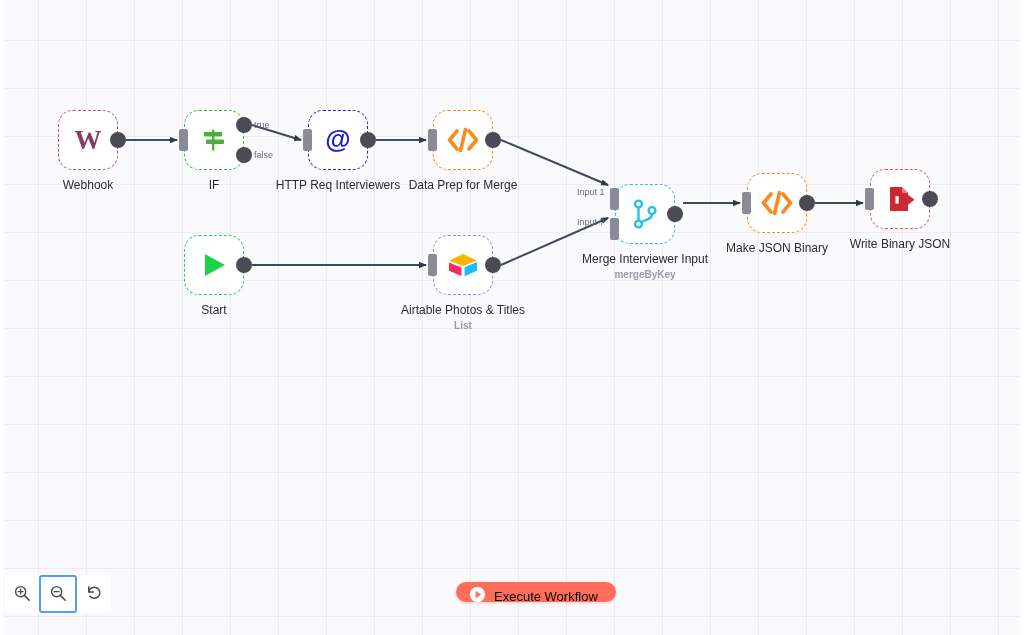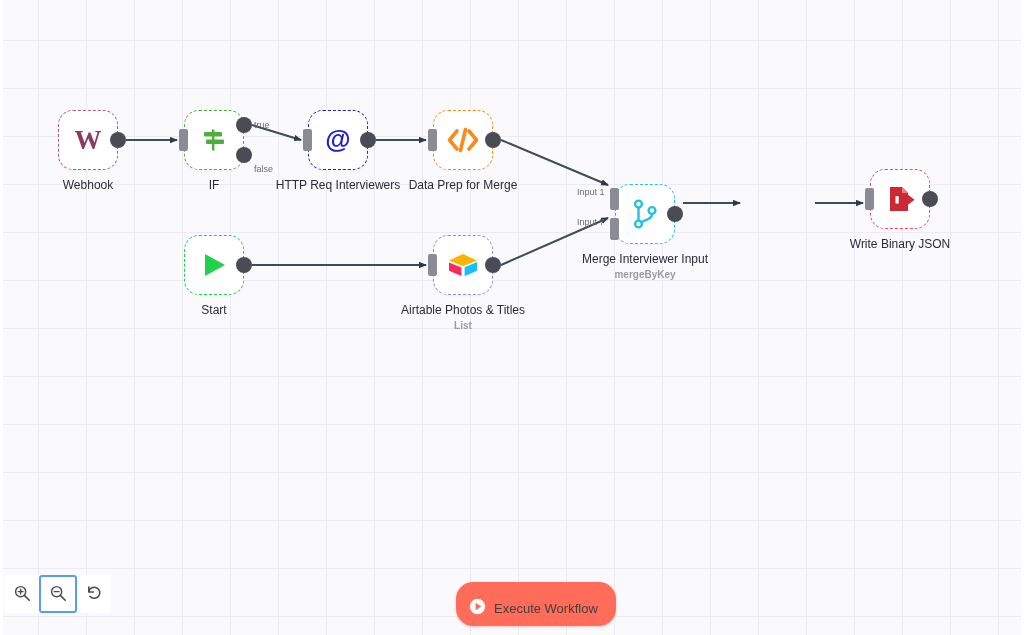--- a/index.html
+++ b/index.html
@@ -168,27 +168,27 @@
     border-radius: 3px;
     width: 38px;
     height: 38px;
   }
 
   
   #execute-workflow {
     position: absolute;
     left: 456px;
     top: 582px;
-    height: 44px;
+    height: 20px;
     padding: 8px 18px 0 13px;
     display: flex;
     align-items: center;
     gap: 8px;
     background: #ff6d5a;
-    color: #404040;
+    color: #000000;
     border: none;
     border-radius: 17px;
     font-size: 13px;
     font-family: "Liberation Sans", sans-serif;
     cursor: pointer;
     box-shadow: 0 1px 3px rgba(255,109,90,0.35);
   }
   #execute-workflow .exec-label { line-height: 1; }
 </style>
 </head>
@@ -244,21 +244,21 @@
         <svg width="30" height="30" viewBox="0 0 30 30">
           <rect x="5" y="7" width="18" height="4.5" rx="1" fill="#4caf3d"></rect>
           <rect x="13" y="4.5" width="2.4" height="21" fill="#4caf3d"></rect>
           <rect x="7" y="14.5" width="18" height="4.5" rx="1" fill="#4caf3d"></rect>
         </svg>
       </div>
     </div>
     <div class="ep-out two-a"></div>
     <div class="ep-out two-b"></div>
     <div class="ep-label" style="left:70px; top:10px;">true</div>
-    <div class="ep-label" style="left:70px; top:54px;">false</div>
+    <div class="ep-label" style="left:70px; top:40px;">false</div>
     <div class="node-caption">
       <div class="node-title">IF</div>
     </div>
     <div class="ep-in"></div>
   </div>
 
   <div class="node" style="left:308px; top:110px;">
     <div class="node-box" style="border-color: rgb(32, 32, 208);">
       <div class="node-icon">
         <svg width="30" height="30" viewBox="0 0 30 30">
@@ -338,20 +338,36 @@
     <div class="ep-in dual-b"></div>
     <div class="ep-label" style="left:-38px; top:3px;">Input 1</div>
     <div class="ep-label" style="left:-38px; top:33px;">Input 7</div>
     <div class="ep-out"></div>
     <div class="node-caption">
       <div class="node-title">Merge Interviewer Input</div>
       <div class="node-subtitle">mergeByKey</div>
     </div>
   </div>
 
+  <div class="node" style="left:747px; top:173px;">
+    <div class="node-box" style="border-color: rgb(250, 138, 30);">
+      <div class="node-icon">
+        <svg width="34" height="30" viewBox="0 0 34 30">
+          <path d="M11 6 L3.5 15 L11 24" stroke="#fa8a1e" stroke-width="3.6" fill="none" stroke-linecap="round" stroke-linejoin="round"></path>
+          <path d="M23 6 L30.5 15 L23 24" stroke="#fa8a1e" stroke-width="3.6" fill="none" stroke-linecap="round" stroke-linejoin="round"></path>
+          <path d="M19.5 4.5 L14.5 25.5" stroke="#fa8a1e" stroke-width="3.6" fill="none" stroke-linecap="round"></path>
+        </svg>
+      </div>
+    </div>
+    <div class="ep-in"></div>
+    <div class="ep-out"></div>
+    <div class="node-caption">
+      <div class="node-title">Make JSON Binary</div>
+    </div>
+  </div>
 
   <div class="node" style="left:870px; top:169px;">
     <div class="node-box" style="border-color: rgb(232, 80, 106);">
       <div class="node-icon">
         <svg width="30" height="30" viewBox="0 0 30 30">
           <path d="M5 3 L17 3 L23 9 L23 27 L5 27 Z" fill="#cc2936"></path>
           <path d="M17 3 L17 9 L23 9 Z" fill="#f0798a"></path>
           <rect x="12" y="13.5" width="14" height="4.6" fill="#cc2936"></rect>
           <path d="M23 10.8 L29.5 15.8 L23 20.8 Z" fill="#cc2936"></path>
           <rect x="10.5" y="12.2" width="3.2" height="7.4" fill="#ffffff"></rect>

